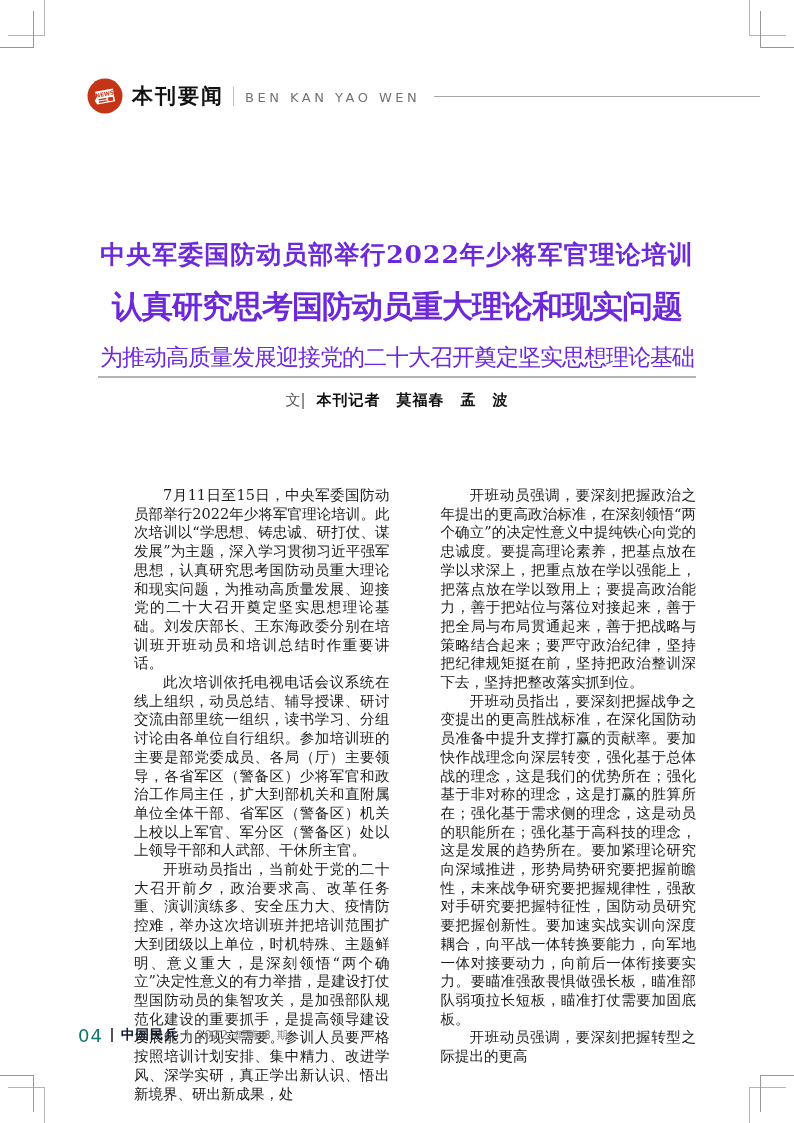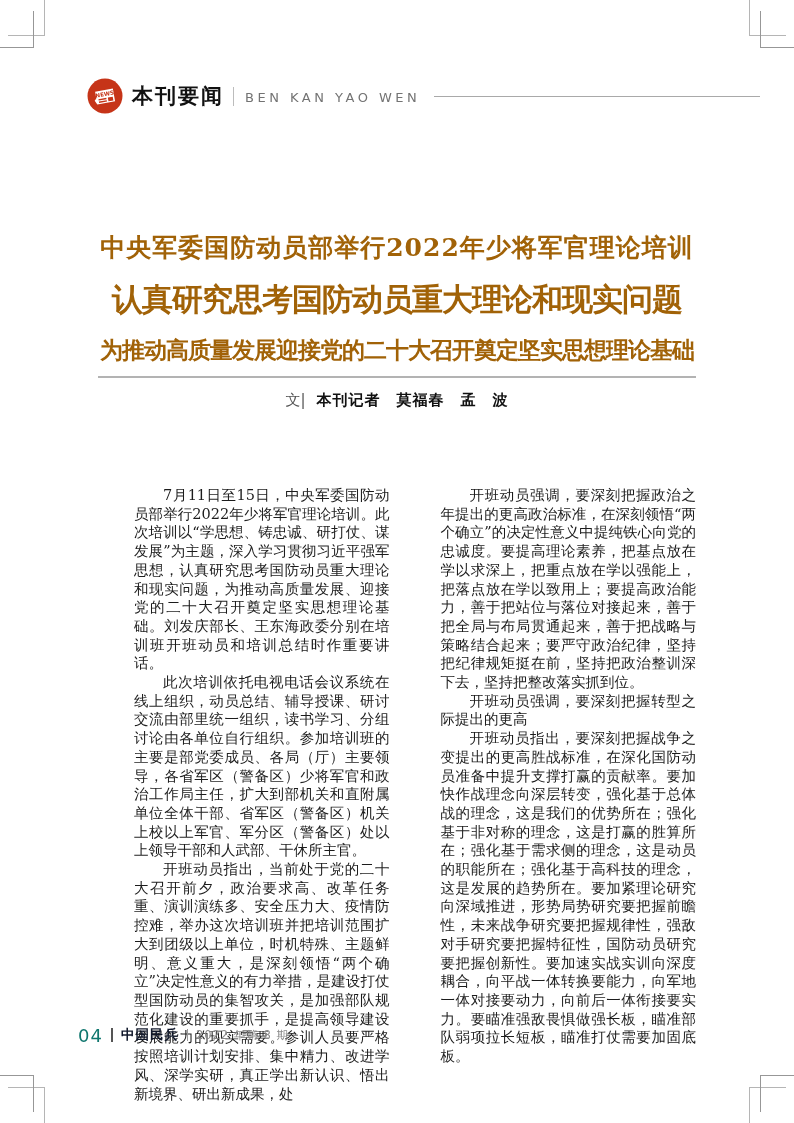--- a/index.html
+++ b/index.html
@@ -35,36 +35,36 @@
   }
   .header-sep{width:1px;height:19px;background:#bcbcbc;margin:0 11px 0 9px;}
   .header-sub{
     font-size:13px;color:#737373;letter-spacing:3.5px;white-space:nowrap;
     padding-top:2px;
   }
   .header-rule{flex:1;height:0;border-top:1px solid #a9a9a9;margin-left:14px;}
 
   
   .title-block{
-    position:absolute;left:0;top:231px;width:100%;
-    text-align:center;color:#a16207;
+    position:absolute;left:0;top:238px;width:100%;
+    text-align:center;color:#6d28d9;
   }
   .title-kicker{
     font-family:"DejaVu Serif", serif;
     font-size:25px;font-weight:600;letter-spacing:1px;
     margin:0 0 15px 0;
   }
   .title-headline{
     font-family:"DejaVu Sans", sans-serif;
     font-size:31px;font-weight:bold;letter-spacing:-1px;
     margin:0 0 14px 0;
   }
   .title-subheadline{
     font-family:"DejaVu Sans", sans-serif;
-    font-size:23px;font-weight:bold;letter-spacing:-1px;
+    font-size:23px;font-weight:normal;letter-spacing:-1px;
     margin:12px;
   }
   .title-rule{
     position:absolute;left:98px;top:376px;width:598px;height:0;
     border-top:2px solid #b3b3b3;
   }
 
   
   .byline{
     position:absolute;left:0;top:391px;width:100%;
@@ -144,22 +144,22 @@
 </div>
 
 <div class="article">
   <div class="col">
     <p>7月11日至15日，中央军委国防动员部举行2022年少将军官理论培训。此次培训以“学思想、铸忠诚、研打仗、谋发展”为主题，深入学习贯彻习近平强军思想，认真研究思考国防动员重大理论和现实问题，为推动高质量发展、迎接党的二十大召开奠定坚实思想理论基础。刘发庆部长、王东海政委分别在培训班开班动员和培训总结时作重要讲话。</p>
     <p>此次培训依托电视电话会议系统在线上组织，动员总结、辅导授课、研讨交流由部里统一组织，读书学习、分组讨论由各单位自行组织。参加培训班的主要是部党委成员、各局（厅）主要领导，各省军区（警备区）少将军官和政治工作局主任，扩大到部机关和直附属单位全体干部、省军区（警备区）机关上校以上军官、军分区（警备区）处以上领导干部和人武部、干休所主官。</p>
     <p>开班动员指出，当前处于党的二十大召开前夕，政治要求高、改革任务重、演训演练多、安全压力大、疫情防控难，举办这次培训班并把培训范围扩大到团级以上单位，时机特殊、主题鲜明、意义重大，是深刻领悟“两个确立”决定性意义的有力举措，是建设打仗型国防动员的集智攻关，是加强部队规范化建设的重要抓手，是提高领导建设发展能力的现实需要。参训人员要严格按照培训计划安排、集中精力、改进学风、深学实研，真正学出新认识、悟出新境界、研出新成果，处</p>
   </div>
   <div class="col">
     <p>开班动员强调，要深刻把握政治之年提出的更高政治标准，在深刻领悟“两个确立”的决定性意义中提纯铁心向党的忠诚度。要提高理论素养，把基点放在学以求深上，把重点放在学以强能上，把落点放在学以致用上；要提高政治能力，善于把站位与落位对接起来，善于把全局与布局贯通起来，善于把战略与策略结合起来；要严守政治纪律，坚持把纪律规矩挺在前，坚持把政治整训深下去，坚持把整改落实抓到位。</p>
+    <p>开班动员指出，要深刻把握战争之变提出的更高胜战标准，在深化国防动员准备中提升支撑打赢的贡献率。要加快作战理念向深层转变，强化基于总体战的理念，这是我们的优势所在；强化基于非对称的理念，这是打赢的胜算所在；强化基于需求侧的理念，这是动员的职能所在；强化基于高科技的理念，这是发展的趋势所在。要加紧理论研究向深域推进，形势局势研究要把握前瞻性，未来战争研究要把握规律性，强敌对手研究要把握特征性，国防动员研究要把握创新性。要加速实战实训向深度耦合，向平战一体转换要能力，向军地一体对接要动力，向前后一体衔接要实力。要瞄准强敌畏惧做强长板，瞄准部队弱项拉长短板，瞄准打仗需要加固底板。</p>
     <p>开班动员强调，要深刻把握转型之际提出的更高</p>
-    <p>开班动员指出，要深刻把握战争之变提出的更高胜战标准，在深化国防动员准备中提升支撑打赢的贡献率。要加快作战理念向深层转变，强化基于总体战的理念，这是我们的优势所在；强化基于非对称的理念，这是打赢的胜算所在；强化基于需求侧的理念，这是动员的职能所在；强化基于高科技的理念，这是发展的趋势所在。要加紧理论研究向深域推进，形势局势研究要把握前瞻性，未来战争研究要把握规律性，强敌对手研究要把握特征性，国防动员研究要把握创新性。要加速实战实训向深度耦合，向平战一体转换要能力，向军地一体对接要动力，向前后一体衔接要实力。要瞄准强敌畏惧做强长板，瞄准部队弱项拉长短板，瞄准打仗需要加固底板。</p>
   </div>
 </div>
 
 <div class="footer">
   <span class="pageno">04</span>
   <span class="fsep"></span>
   <span class="mag">中国民兵</span>
   <span class="fsep2"></span>
   <span class="issue">2022 年第 8 期</span>
 </div>

